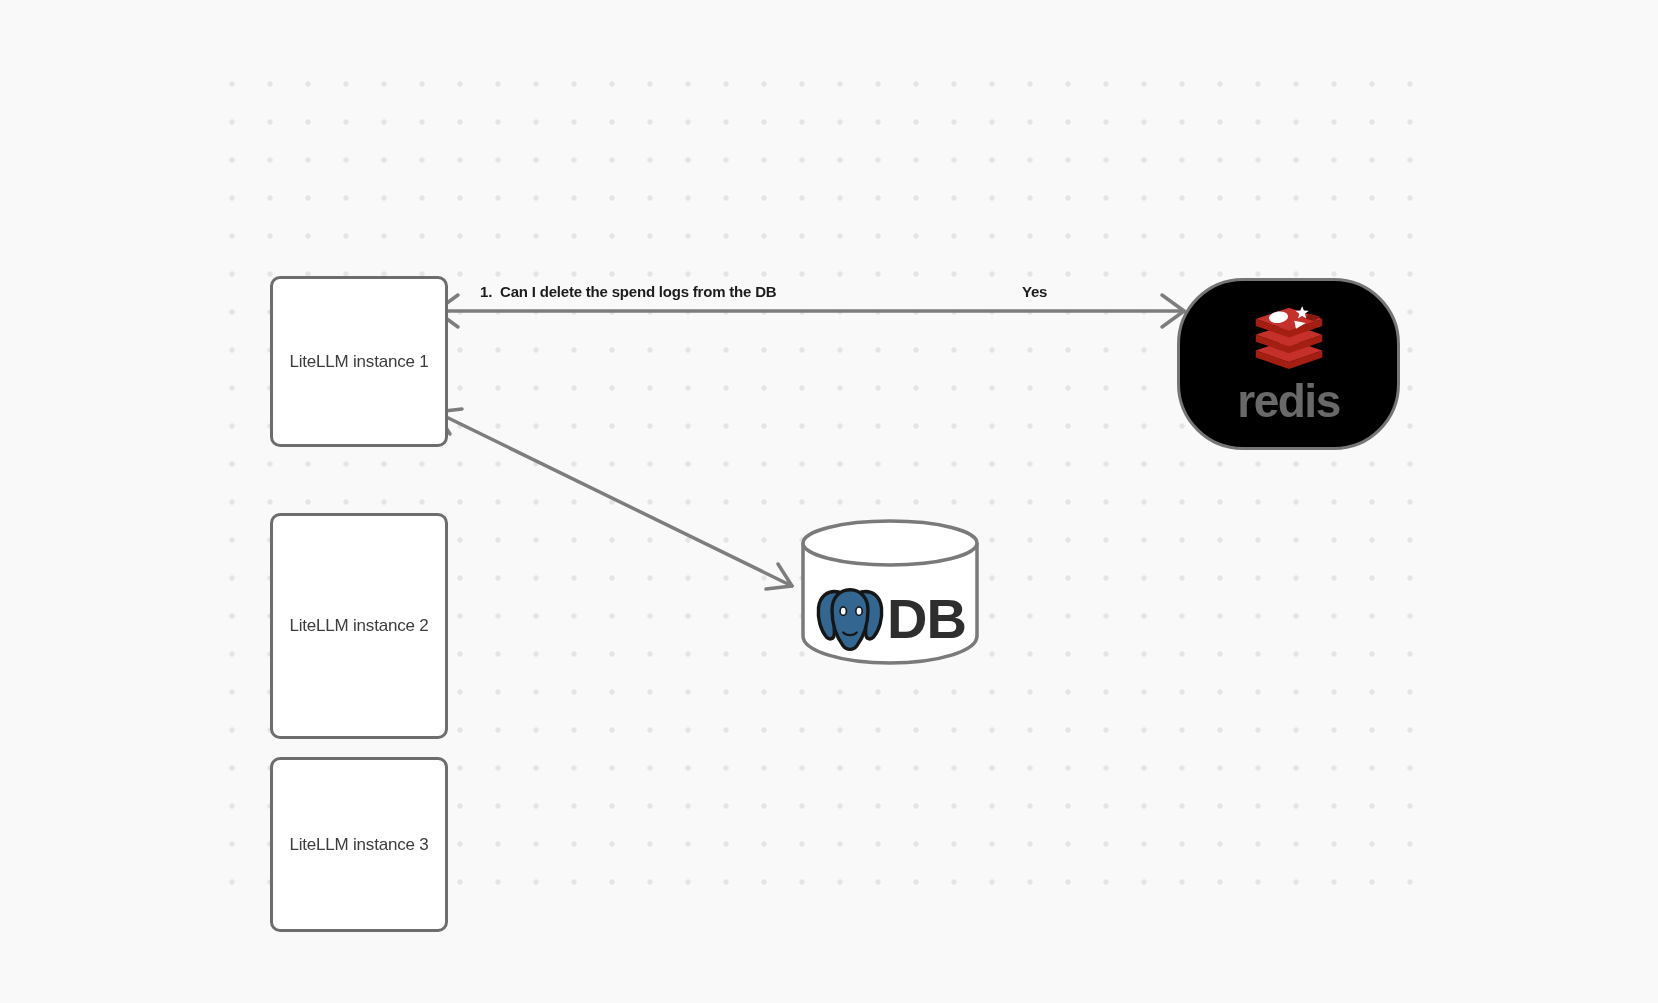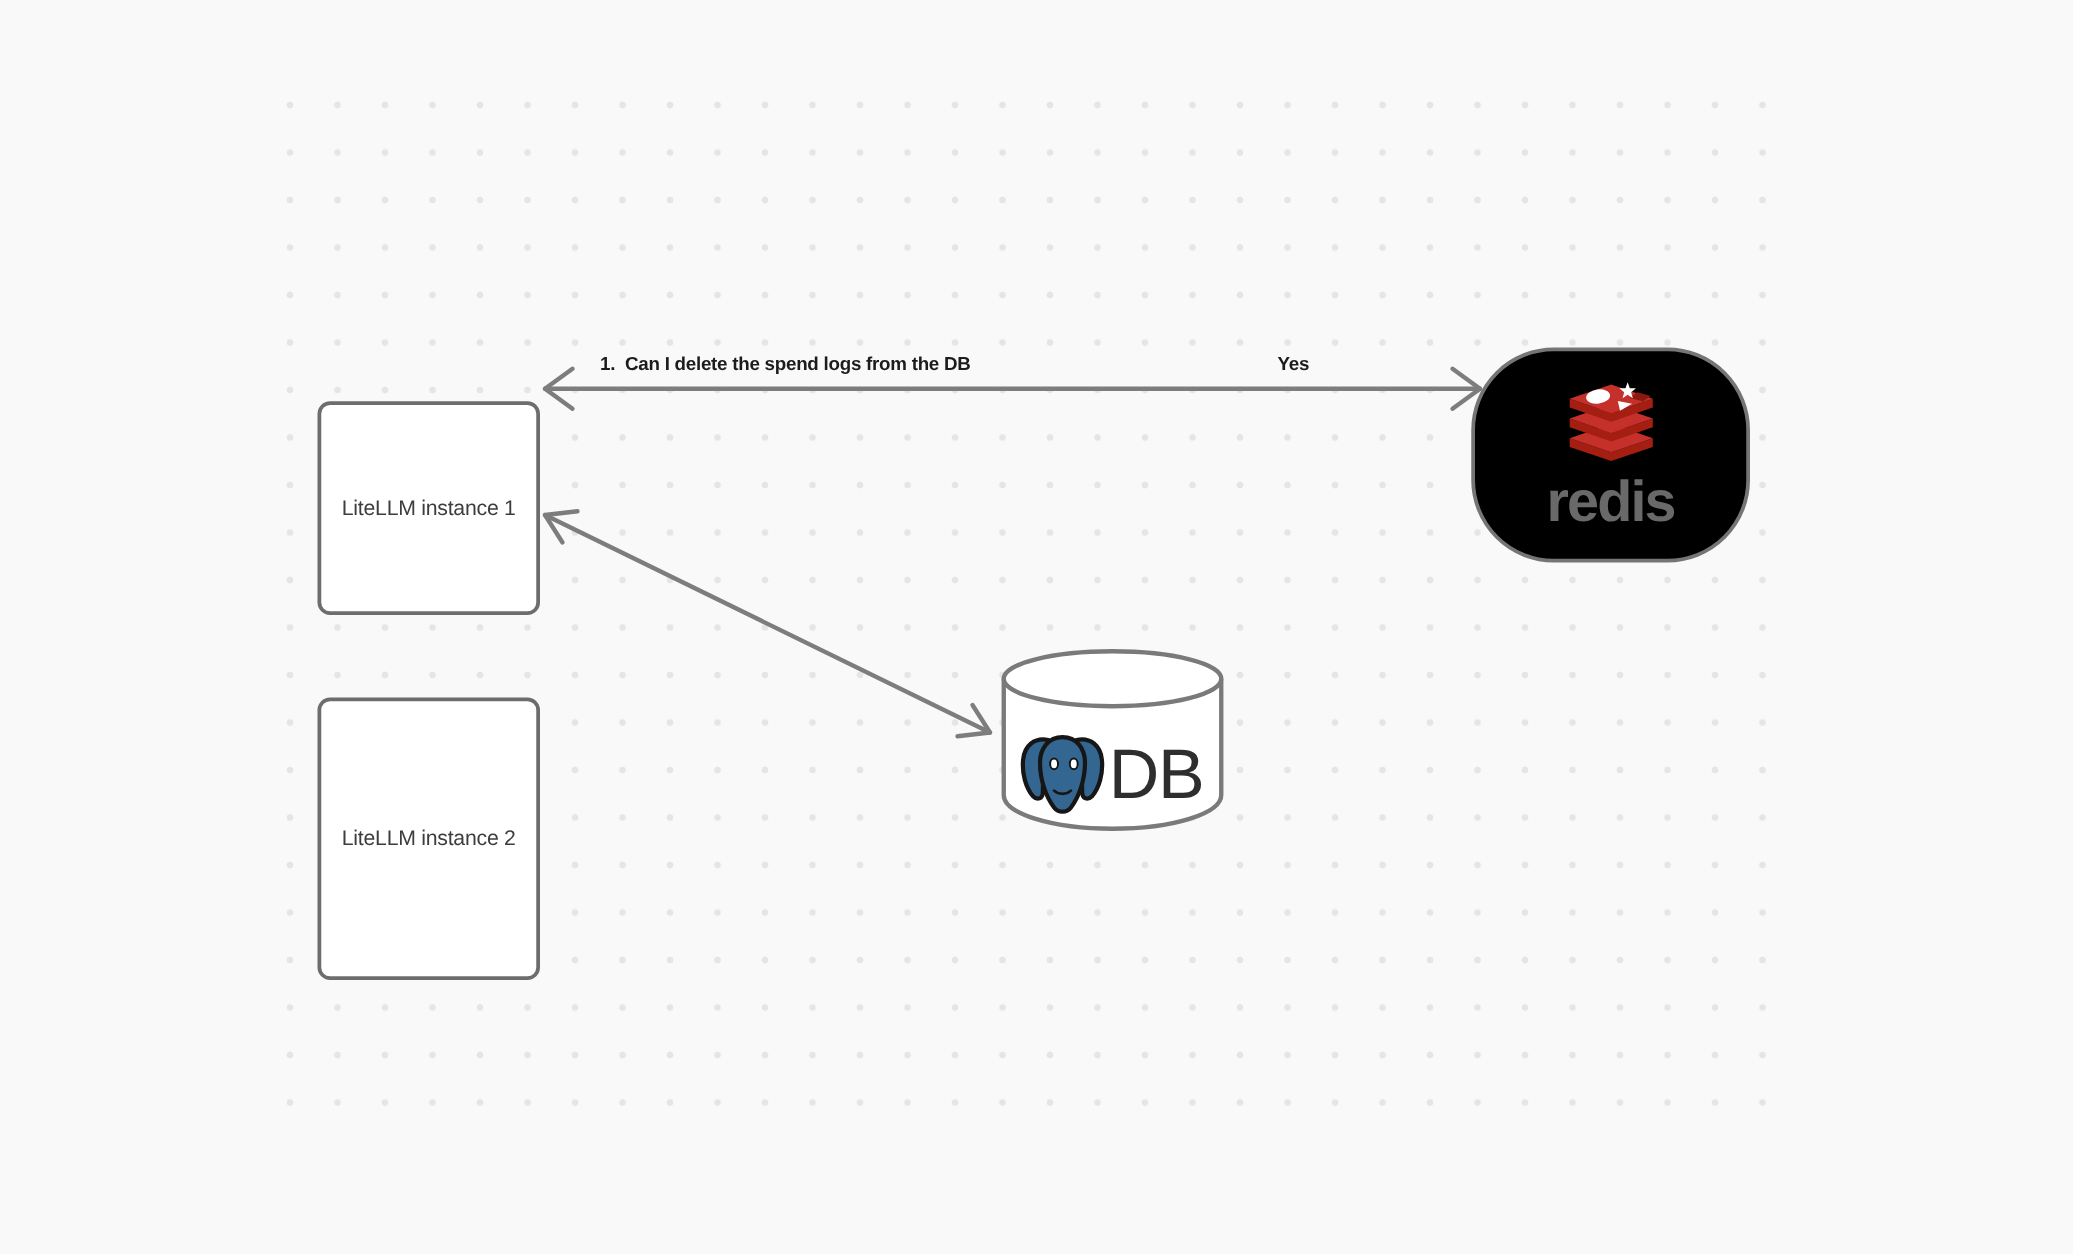--- a/index.html
+++ b/index.html
@@ -10,44 +10,44 @@
   .dots{
     position:absolute;left:213px;top:65px;width:1216px;height:836px;
     background-image:radial-gradient(circle,#e5e5e5 2.4px,rgba(0,0,0,0) 3px);
     background-size:38px 38px;
   }
   .arrows{position:absolute;left:0;top:0;width:1658px;height:1003px;}
   .arrows line,.arrows polyline{
     stroke:#7d7d7d;stroke-width:3.5;fill:none;stroke-linecap:round;stroke-linejoin:round;
   }
   .inst{
-    position:absolute;left:254px;width:178px;box-sizing:border-box;
+    position:absolute;left:270px;width:178px;box-sizing:border-box;
     background:#ffffff;border:3px solid #6d6d6d;border-radius:10px;
-    display:flex;align-items:center;justify-content:center;margin-top:45px;
+    display:flex;align-items:center;justify-content:center;
   }
   .inst span{font-size:17px;color:#3d3d3d;letter-spacing:-0.2px;}
   .inst1{top:276px;height:171px;}
   .inst2{top:513px;height:226px;}
   .inst3{top:757px;height:175px;}
   .redis-node{
     position:absolute;left:1177px;top:278px;width:223px;height:172px;box-sizing:border-box;
     background:#000000;border:3.5px solid #757575;border-radius:66px;
     display:flex;flex-direction:column;align-items:center;justify-content:center;
   }
   .redis-word{
     font-size:46px;font-weight:bold;color:#696969;letter-spacing:-1.5px;
     line-height:1;margin-top:3px;
   }
   .db-node{position:absolute;left:800px;top:518px;width:180px;height:150px;}
   .db-cyl{position:absolute;left:0;top:0;}
   .db-content{
     position:absolute;left:13px;top:62px;width:156px;height:78px;
     display:flex;align-items:center;
   }
-  .db-label{font-size:56px;font-weight:400;color:#2e2e2e;line-height:1;letter-spacing:-1px;}
+  .db-label{font-size:56px;font-weight:700;color:#2e2e2e;line-height:1;letter-spacing:-1px;}
   .edge-label{
     position:absolute;font-size:15px;font-weight:bold;color:#1c1c1c;
     letter-spacing:-0.2px;white-space:pre;line-height:1.2;
   }
   .lbl1{left:480px;top:283px;}
   .lbl1-yes{left:1022px;top:283px;}
   .lbl2{left:583px;top:454px;}
 </style>
 </head>
 <body>
@@ -67,20 +67,23 @@
       <polyline points="450,434 436,412 462,409"></polyline>
       <polyline points="766,589 792,586 778,564"></polyline>
     </g>
   </svg>
 
   <div class="inst inst1">
     <span>LiteLLM instance 1</span>
   </div>
   <div class="inst inst2">
     <span>LiteLLM instance 2</span>
+  </div>
+  <div class="inst inst3">
+    <span>LiteLLM instance 3</span>
   </div>
 
   <div class="redis-node">
     <svg width="84" height="70" viewBox="0 0 96 80">
 
       <polygon fill="#a41e11" points="10,52 10,60 48,73 86,60 86,52 48,65"></polygon>
       <polygon fill="#c6302b" points="48,39 86,52 48,65 10,52"></polygon>
 
       <polygon fill="#a41e11" points="10,34 10,42 48,55 86,42 86,34 48,47"></polygon>
       <polygon fill="#c6302b" points="48,21 86,34 48,47 10,34"></polygon>

